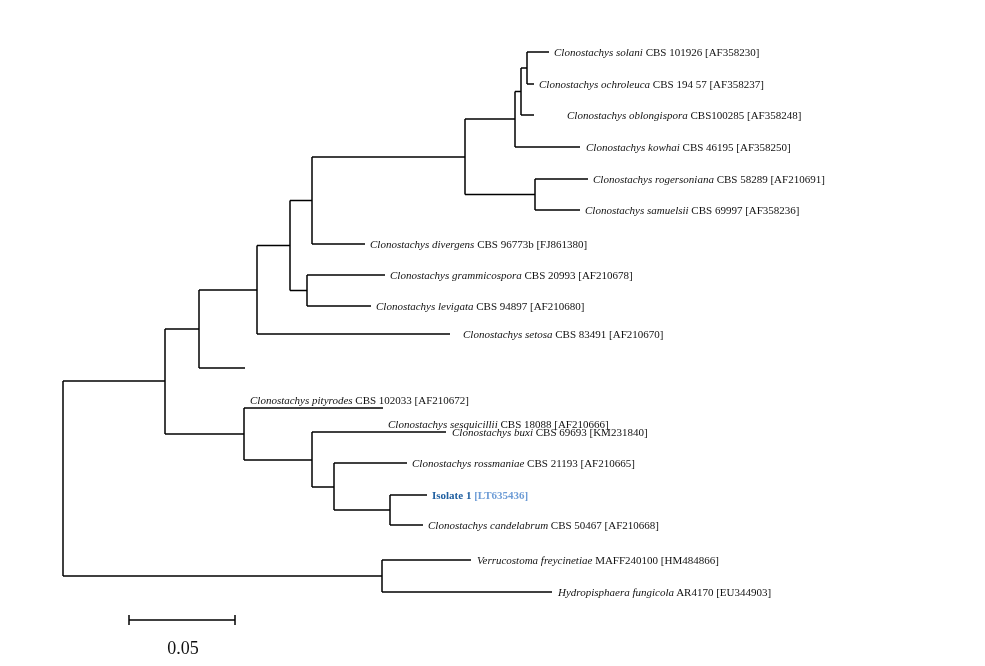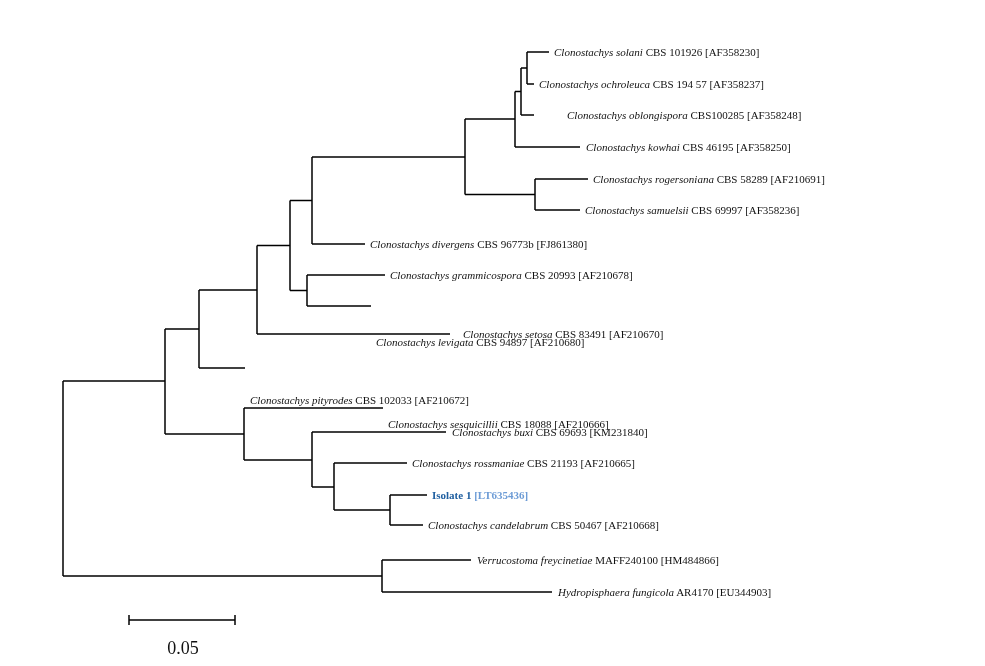--- a/index.html
+++ b/index.html
@@ -113,21 +113,21 @@
     </svg>
   <div id="tips-layer">
       <div class="tip" style="left: 554px; top: 41px;"><span class="tip-name">Clonostachys solani</span><span class="tip-rest"> CBS 101926 [AF358230]</span></div>
       <div class="tip" style="left: 539px; top: 73px;"><span class="tip-name">Clonostachys ochroleuca</span><span class="tip-rest"> CBS 194 57 [AF358237]</span></div>
       <div class="tip" style="left: 539px; top: 104px; margin-left: 28px;"><span class="tip-name">Clonostachys oblongispora</span><span class="tip-rest"> CBS100285 [AF358248]</span></div>
       <div class="tip" style="left: 586px; top: 136px;"><span class="tip-name">Clonostachys kowhai</span><span class="tip-rest"> CBS 46195 [AF358250]</span></div>
       <div class="tip" style="left: 593px; top: 168px;"><span class="tip-name">Clonostachys rogersoniana</span><span class="tip-rest"> CBS 58289 [AF210691]</span></div>
       <div class="tip" style="left: 585px; top: 199px;"><span class="tip-name">Clonostachys samuelsii</span><span class="tip-rest"> CBS 69997 [AF358236]</span></div>
       <div class="tip" style="left: 370px; top: 233px;"><span class="tip-name">Clonostachys divergens</span><span class="tip-rest"> CBS 96773b [FJ861380]</span></div>
       <div class="tip" style="left: 390px; top: 264px;"><span class="tip-name">Clonostachys grammicospora</span><span class="tip-rest"> CBS 20993 [AF210678]</span></div>
-      <div class="tip" style="left: 376px; top: 295px; margin-top: 36px;"><span class="tip-name">Clonostachys levigata</span><span class="tip-rest"> CBS 94897 [AF210680]</span></div>
+      <div class="tip" style="left: 376px; top: 295px;"><span class="tip-name">Clonostachys levigata</span><span class="tip-rest"> CBS 94897 [AF210680]</span></div>
       <div class="tip" style="left: 463px; top: 323px;"><span class="tip-name">Clonostachys setosa</span><span class="tip-rest"> CBS 83491 [AF210670]</span></div>
       <div class="tip" style="left: 250px; top: 357px; margin-top: 32px;"><span class="tip-name">Clonostachys pityrodes</span><span class="tip-rest"> CBS 102033 [AF210672]</span></div>
       <div class="tip" style="left: 388px; top: 397px; margin-top: 16px;"><span class="tip-name">Clonostachys sesquicillii</span><span class="tip-rest"> CBS 18088 [AF210666]</span></div>
       <div class="tip" style="left: 452px; top: 421px;"><span class="tip-name">Clonostachys buxi</span><span class="tip-rest"> CBS 69693 [KM231840]</span></div>
       <div class="tip" style="left: 412px; top: 452px;"><span class="tip-name">Clonostachys rossmaniae</span><span class="tip-rest"> CBS 21193 [AF210665]</span></div>
       <div class="tip hl" style="left: 432px; top: 484px;"><span class="tip-name">Isolate 1</span><span class="tip-rest"> [LT635436]</span></div>
       <div class="tip" style="left: 428px; top: 514px;"><span class="tip-name">Clonostachys candelabrum</span><span class="tip-rest"> CBS 50467 [AF210668]</span></div>
       <div class="tip" style="left: 477px; top: 549px;"><span class="tip-name">Verrucostoma freycinetiae</span><span class="tip-rest"> MAFF240100 [HM484866]</span></div>
       <div class="tip" style="left: 558px; top: 581px;"><span class="tip-name">Hydropisphaera fungicola</span><span class="tip-rest"> AR4170 [EU344903]</span></div>
     </div>

